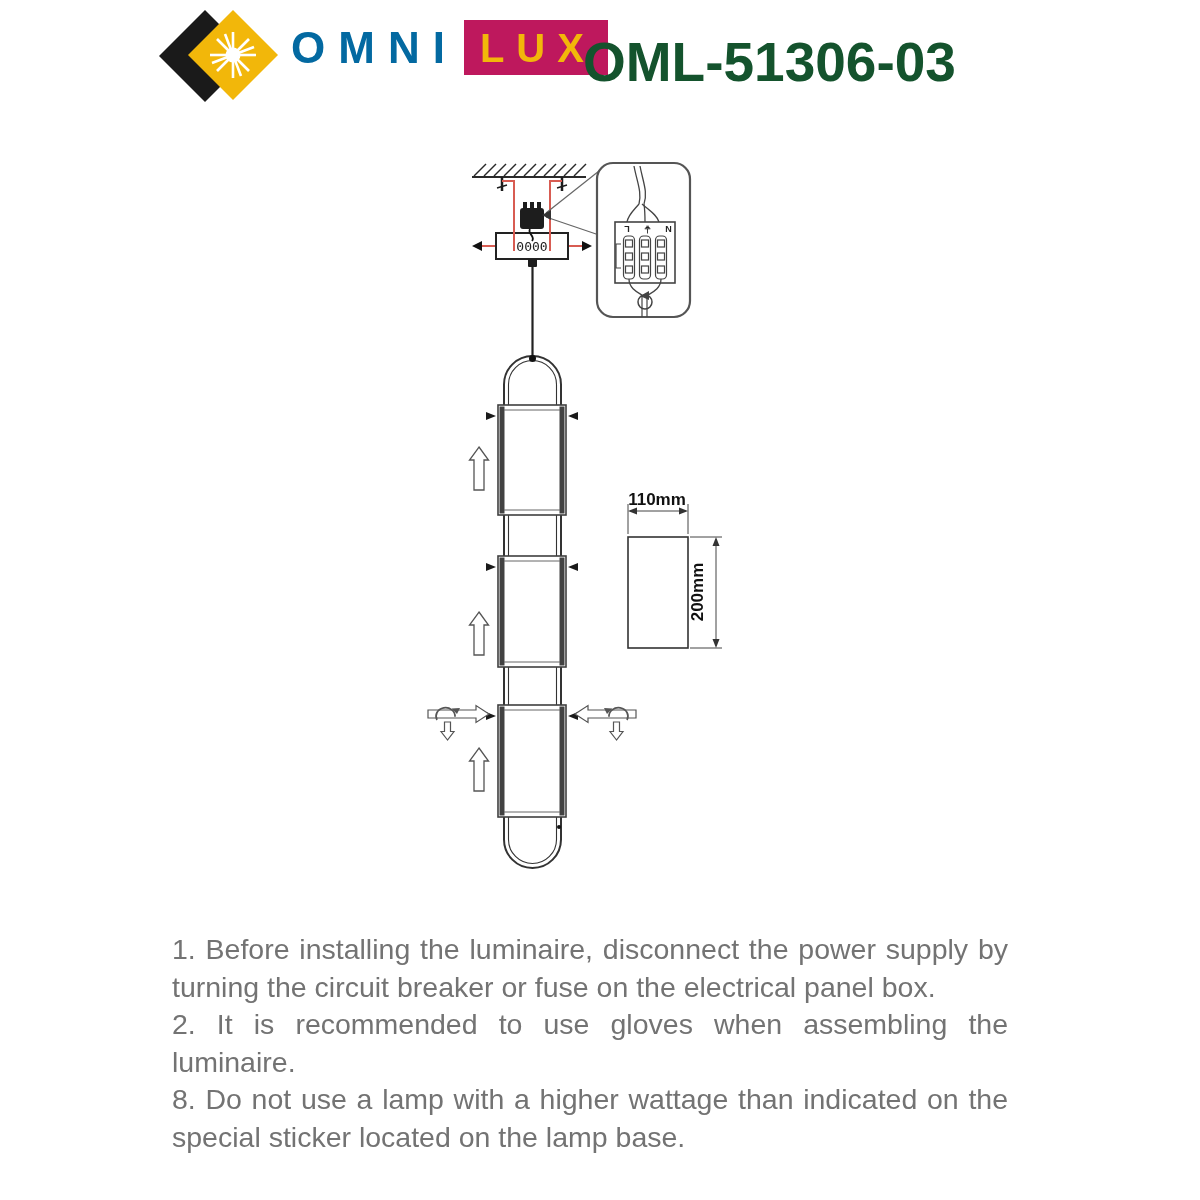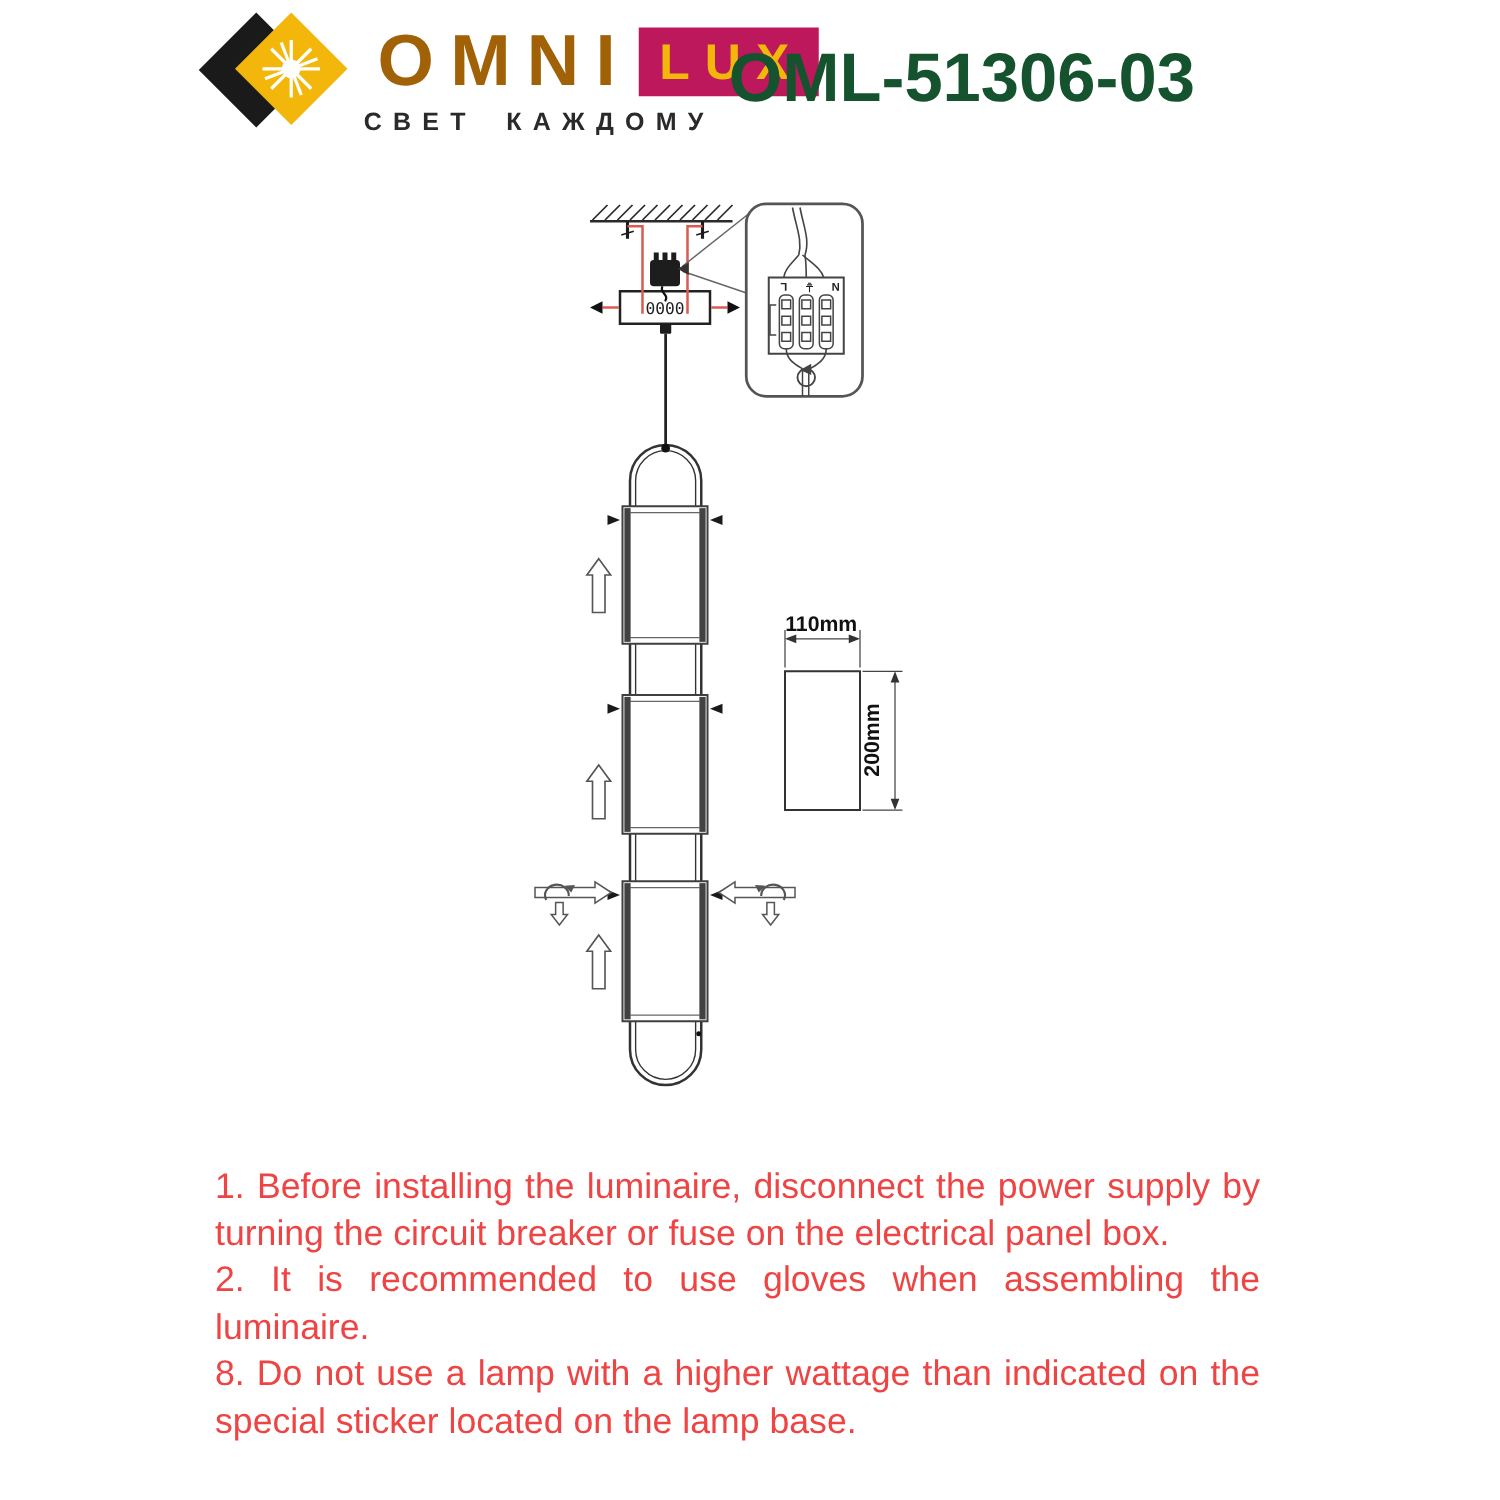--- a/index.html
+++ b/index.html
@@ -4,31 +4,31 @@
 <style>
   * { margin:0; padding:0; box-sizing:border-box; }
   html,body { width:1200px; height:1200px; background:#ffffff; font-family:"Liberation Sans", sans-serif; }
   .page { position:relative; width:1200px; height:1200px; background:#fff; overflow:hidden; }
 
   
   .logo-wrap { position:absolute; left:158px; top:8px; display:flex; align-items:flex-start; }
   .logo-mark { width:125px; height:100px; }
   .logo-text { margin-left:8px; padding-top:12px; }
   .logo-row1 { display:flex; align-items:center; }
-  .brand-omni { font-weight:bold; font-size:58px; letter-spacing:13px; color:#a16207; line-height:1;margin-left:11px; }
+  .brand-omni { font-weight:bold; font-size:44px; letter-spacing:13px; color:#0369a1; line-height:1; }
   .brand-lux-box { margin-left:6px; background:#be185d; padding:8px 12px 7px 16px; }
   .brand-lux { font-weight:bold; font-size:40px; letter-spacing:12px; color:#f2b70a; line-height:1; }
   .brand-tagline { margin-top:9px; font-size:20px; font-weight:bold; color:#2a2a2a; letter-spacing:0.45em; word-spacing:0.45em; }
   .model-no { position:absolute; left:583px; top:30px; width:400px; font-weight:bold; font-size:55px; color:#14532d; letter-spacing:0px; white-space:nowrap; }
 
   
   .diagram-svg { position:absolute; left:0; top:0; width:1200px; height:1200px; }
 
   
-  .instructions { position:absolute; left:172px; top:931px; width:836px; font-size:28.5px; line-height:37.5px; color:#ef4444; text-align:justify; }
+  .instructions { position:absolute; left:172px; top:931px; width:836px; font-size:28.5px; line-height:37.5px; color:#737373; text-align:justify; }
   .instructions p { margin:0; }
 </style>
 </head>
 <body>
 
 <div class="page">
 
   <div class="logo-wrap">
     <svg class="logo-mark" viewBox="0 0 125 100">
       <polygon points="1,48 47,2 93,48 47,94" fill="#1a1a1a"></polygon>
@@ -47,21 +47,20 @@
         <line x1="75" y1="47" x2="96" y2="39"></line>
           <line x1="75" y1="47" x2="54" y2="55"></line>
       </g>
       <circle cx="75" cy="47" r="7.5" fill="#ffffff"></circle>
     </svg>
     <div class="logo-text">
       <div class="logo-row1">
         <span class="brand-omni">OMNI</span>
         <span class="brand-lux-box"><span class="brand-lux">LUX</span></span>
       </div>
-      <div class="brand-tagline">СВЕТ КАЖДОМУ</div>
     </div>
   </div>
 
   <div class="model-no">OML-51306-03</div>
 
   <svg class="diagram-svg" viewBox="0 0 1200 1200">
 
     <g stroke="#2a2a2a">
       <line x1="472" y1="177" x2="586" y2="177" stroke-width="2"></line>
       <g stroke-width="1.4">

